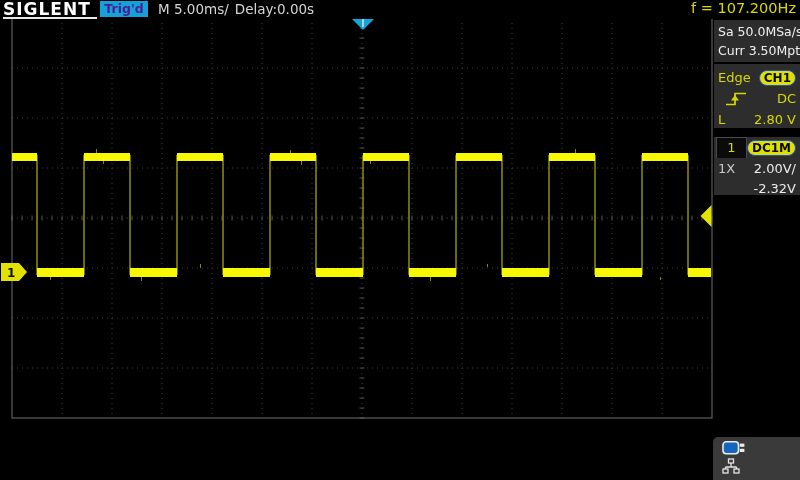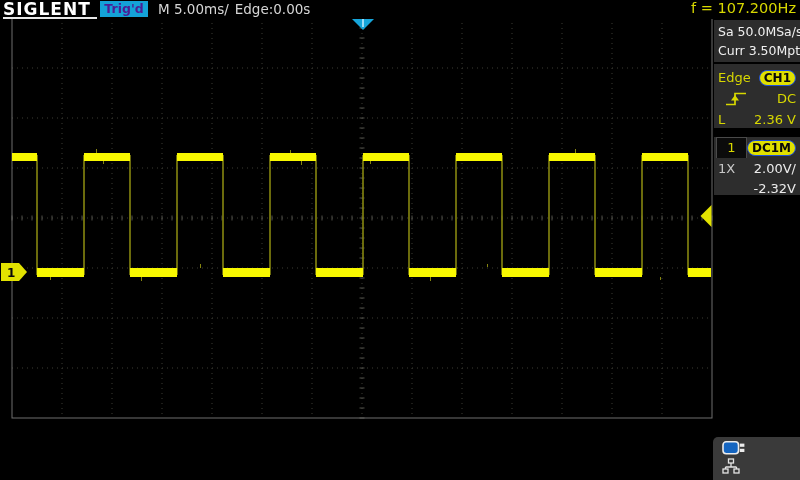--- a/index.html
+++ b/index.html
@@ -44,21 +44,21 @@
   #scope-svg{position:absolute;left:0;top:0;z-index:1;}
 </style>
 </head>
 <body>
 
 <div class="header">
   <div class="logo">SIGLENT</div>
   <div class="logo-underline"></div>
   <div class="trigd">Trig'd</div>
   <div class="tb">
-    <span>M 5.00ms/</span><span>Edge:0.00s</span>
+    <span>M 5.00ms/</span><span>Delay:0.00s</span>
   </div>
   <div class="freq">f = 107.200Hz</div>
 </div>
 
 <svg id="scope-svg" width="800" height="480">
     <line x1="62" y1="18" x2="62" y2="418" stroke="#3d3d35" stroke-width="1" stroke-dasharray="1,4"></line>
     <line x1="112" y1="18" x2="112" y2="418" stroke="#3d3d35" stroke-width="1" stroke-dasharray="1,4"></line>
     <line x1="162" y1="18" x2="162" y2="418" stroke="#3d3d35" stroke-width="1" stroke-dasharray="1,4"></line>
     <line x1="212" y1="18" x2="212" y2="418" stroke="#3d3d35" stroke-width="1" stroke-dasharray="1,4"></line>
     <line x1="262" y1="18" x2="262" y2="418" stroke="#3d3d35" stroke-width="1" stroke-dasharray="1,4"></line>
@@ -252,21 +252,21 @@
   </div>
   <div class="row">
     <svg width="24" height="18" viewBox="0 0 24 18" style="margin-left:6px">
       <path d="M2 14.5 H11 V3.5 H22" fill="none" stroke="#d8d800" stroke-width="1.7"></path>
       <polygon points="11,5 7,10.5 15,10.5" fill="#d8d800"></polygon>
     </svg>
     <span class="ylabel">DC</span>
   </div>
   <div class="row">
     <span class="ylabel">L</span>
-    <span class="ylabel">2.36 V</span>
+    <span class="ylabel">2.80 V</span>
   </div>
 </div>
 
 <div class="panel chan">
   <div class="row r1">
     <span class="ch-tab">1</span>
     <span class="badge">DC1M</span>
   </div>
   <div class="row">
     <span class="wlabel dim">1X</span>

